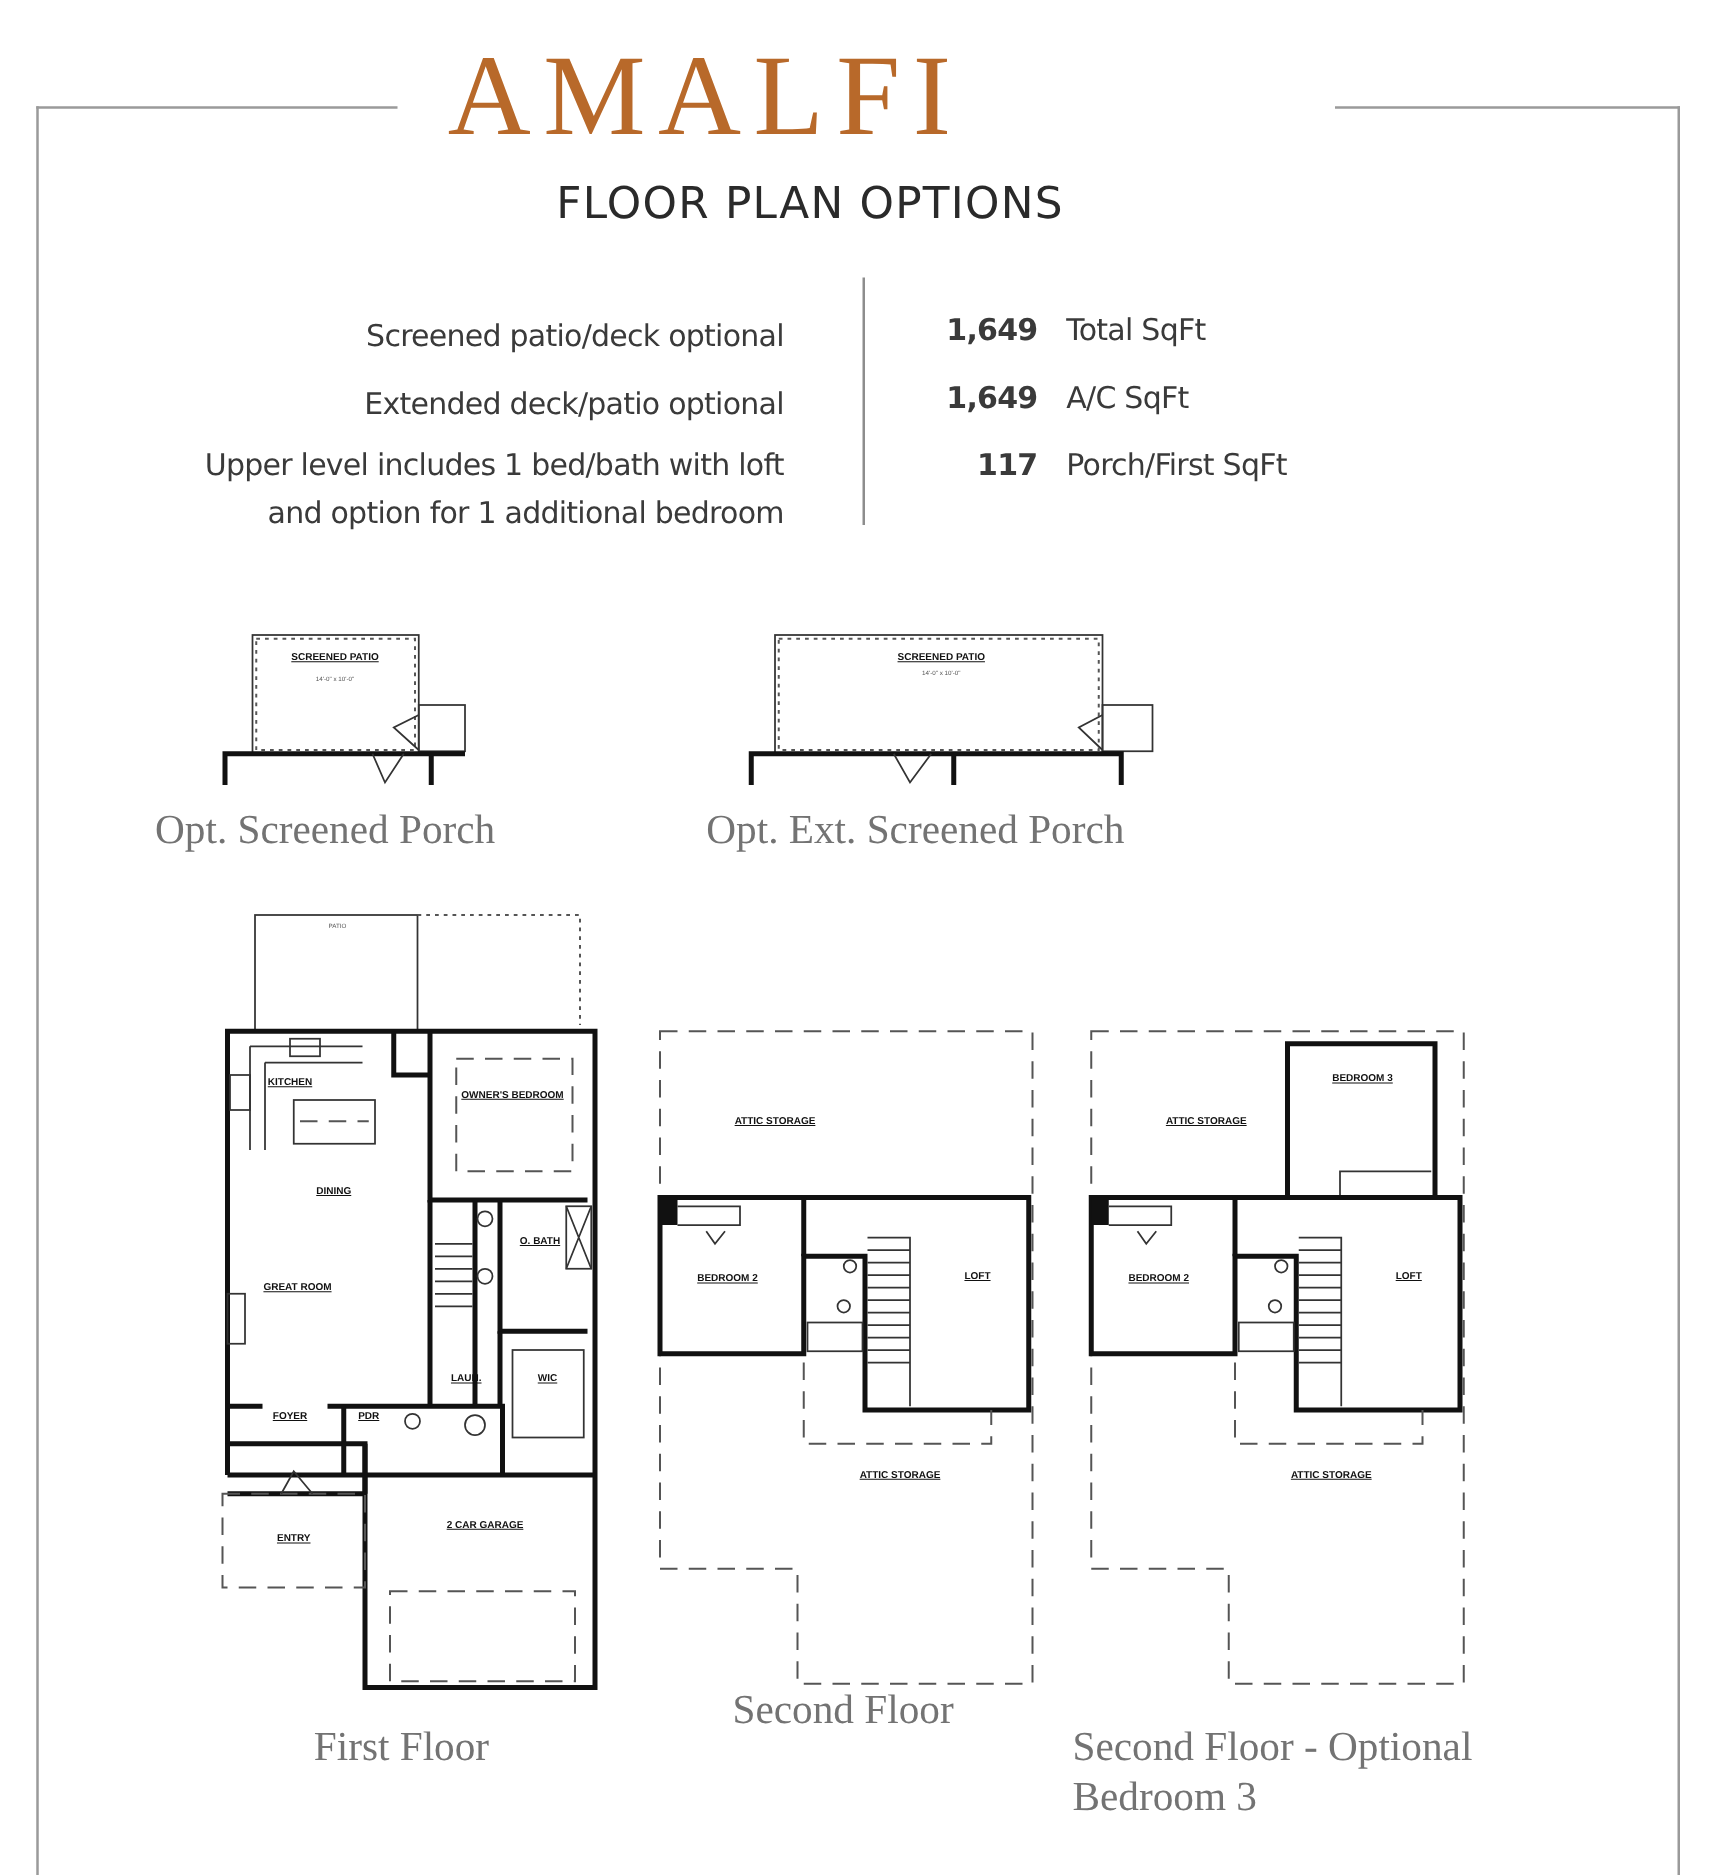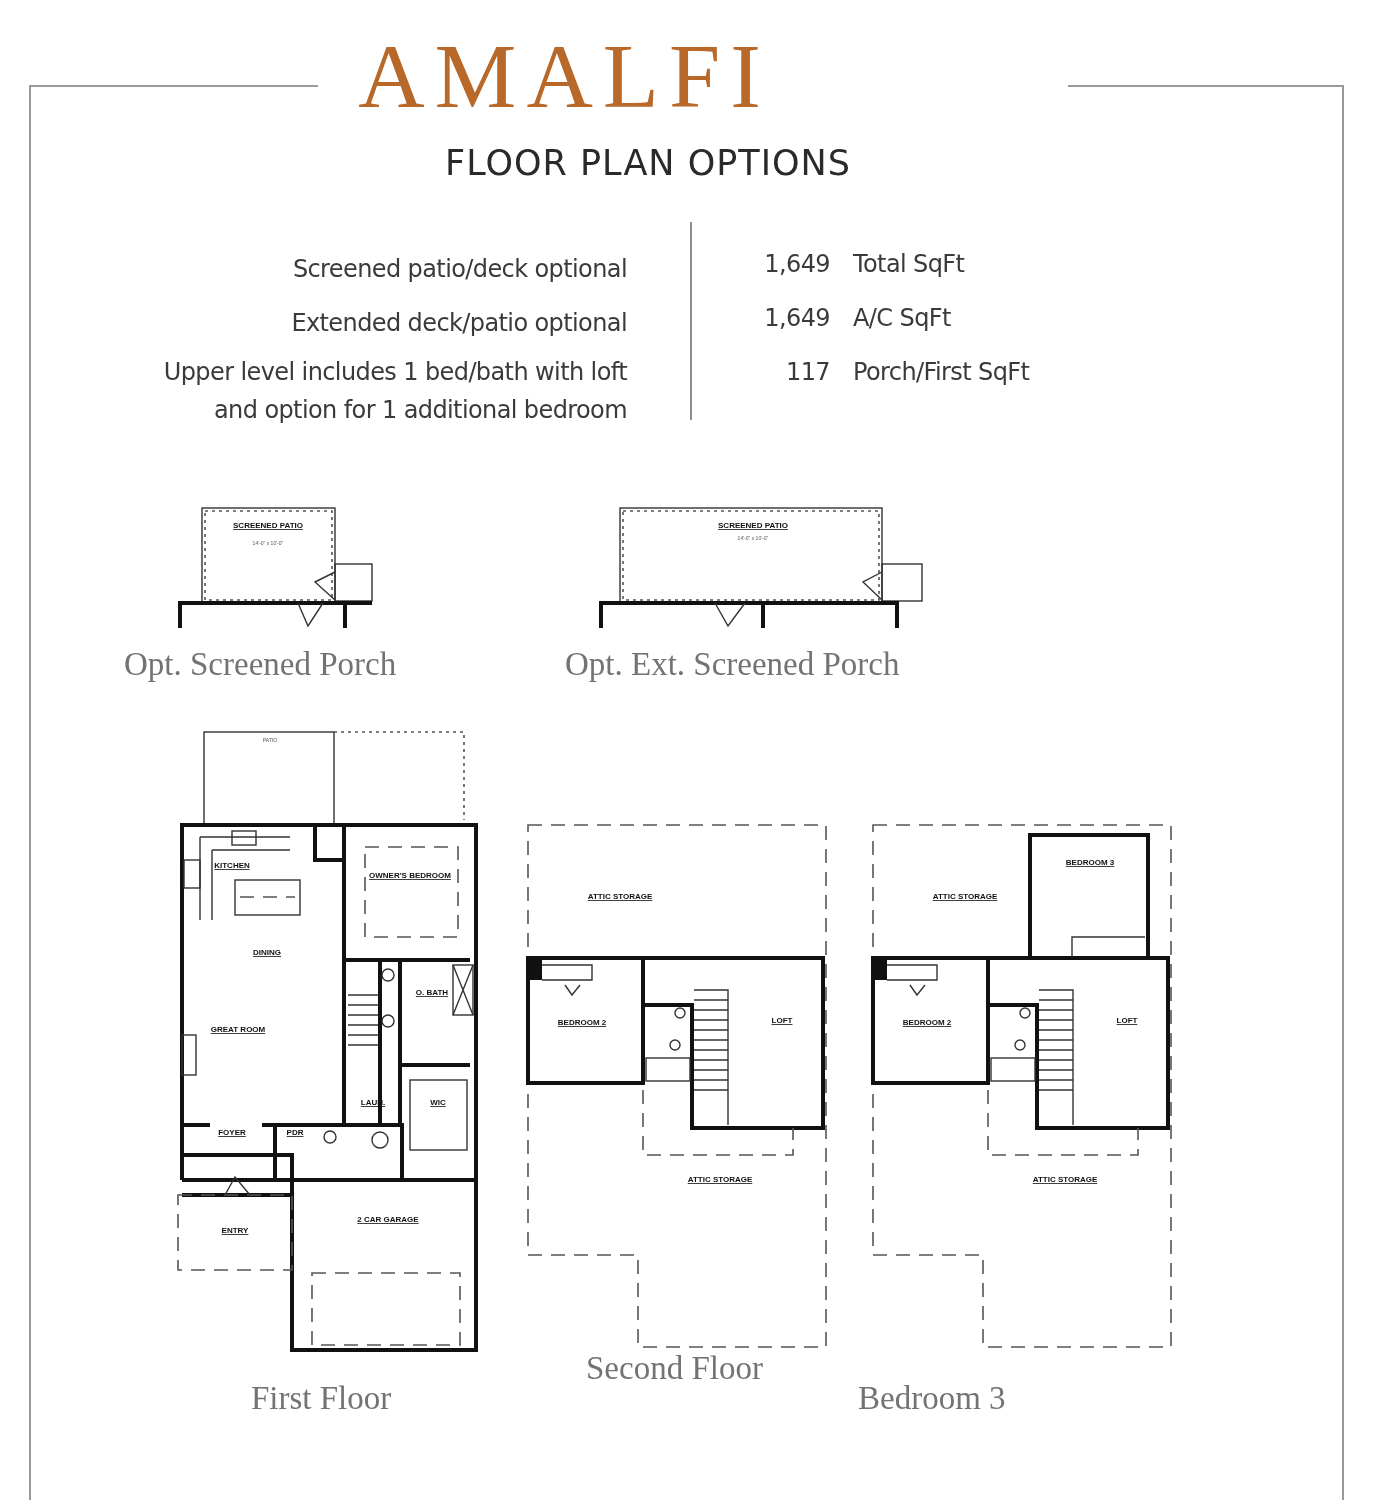--- a/index.html
+++ b/index.html
@@ -13,21 +13,21 @@
               font-family:"DejaVu Sans", sans-serif; font-size:35px; letter-spacing:1px;
               color:#2a2a2a; font-weight:normal; }
   .features { position:absolute; right:750px; top:250px; text-align:right;
               font-family:"DejaVu Sans", sans-serif; font-size:24px; color:#3a3a3a;
               line-height:38px; letter-spacing:-0.6px; }
   .features div { white-space:nowrap; }
   .vdivider { position:absolute; left:690px; top:222px; width:2px; height:198px; background:#8d8d8d; }
   .stats { position:absolute; left:700px; top:250px; font-family:"DejaVu Sans", sans-serif;
            font-size:24px; color:#3a3a3a; letter-spacing:-0.6px; }
   .stat-row { position:absolute; left:0; white-space:nowrap; }
-  .stat-num { position:absolute; right:-130px; width:130px; text-align:right; }
+  .stat-num { position:absolute; right:-130px; width:130px; text-align:right;font-weight:bold; }
   .stat-label { position:absolute; left:153px; }
   .caption { position:absolute; font-family:"Liberation Serif", serif; font-size:33px; color:#737373;
              white-space:nowrap; line-height:40px; }
   svg { position:absolute; overflow:visible; }
   .wall { stroke:#111; stroke-width:4; fill:none; }
   .thin { stroke:#333; stroke-width:1.4; fill:none; }
   .dash { stroke:#555; stroke-width:1.6; fill:none; stroke-dasharray:14 9; }
   .dot { stroke:#555; stroke-width:1.6; fill:none; stroke-dasharray:3 4; }
   .room { font-family:"Liberation Sans", sans-serif; font-size:8px; font-weight:bold; fill:#111;
           text-anchor:middle; text-decoration:underline; }
@@ -183,14 +183,15 @@
   <path d="M174,175 L208,175 L208,310" class="thin"></path>
   <path d="M174,185 L208,185 M174,195 L208,195 M174,205 L208,205 M174,215 L208,215 M174,225 L208,225 M174,235 L208,235 M174,245 L208,245 M174,255 L208,255 M174,265 L208,265 M174,275 L208,275" class="thin"></path>
   <rect x="126" y="243" width="44" height="23" class="thin"></rect>
   <circle cx="160" cy="198" r="5" class="thin"></circle>
   <circle cx="155" cy="230" r="5" class="thin"></circle>
   <text class="room" x="262" y="208">LOFT</text>
   <path d="M123,275 L123,340 L273,340 L273,313" class="dash"></path>
   <text class="room" x="200" y="367">ATTIC STORAGE</text>
 </svg>
 <div class="caption" style="left:858px;top:1378px;">
+  <div>Second Floor - Optional</div>
   <div>Bedroom 3</div>
 </div>
 
 </body></html>

